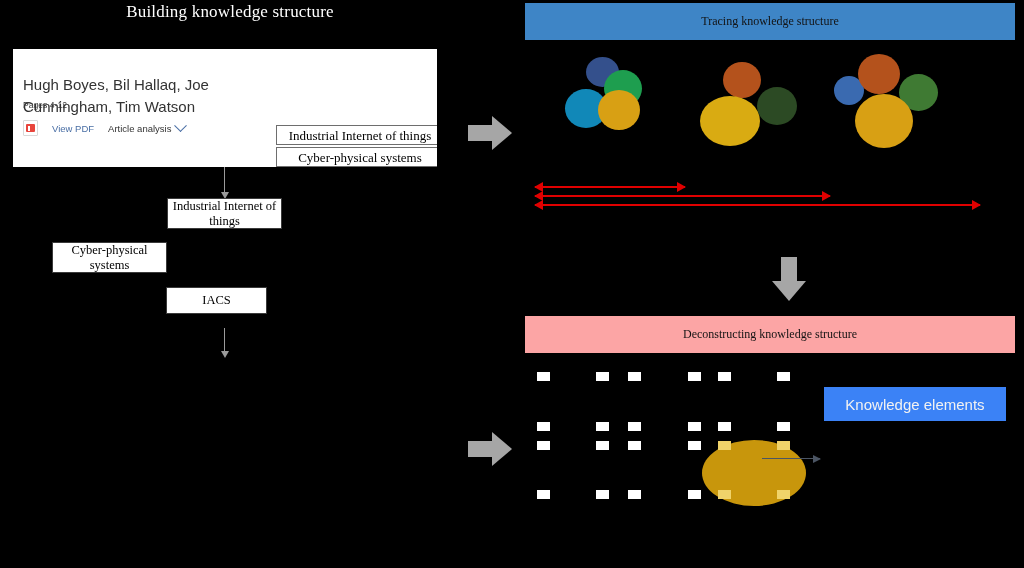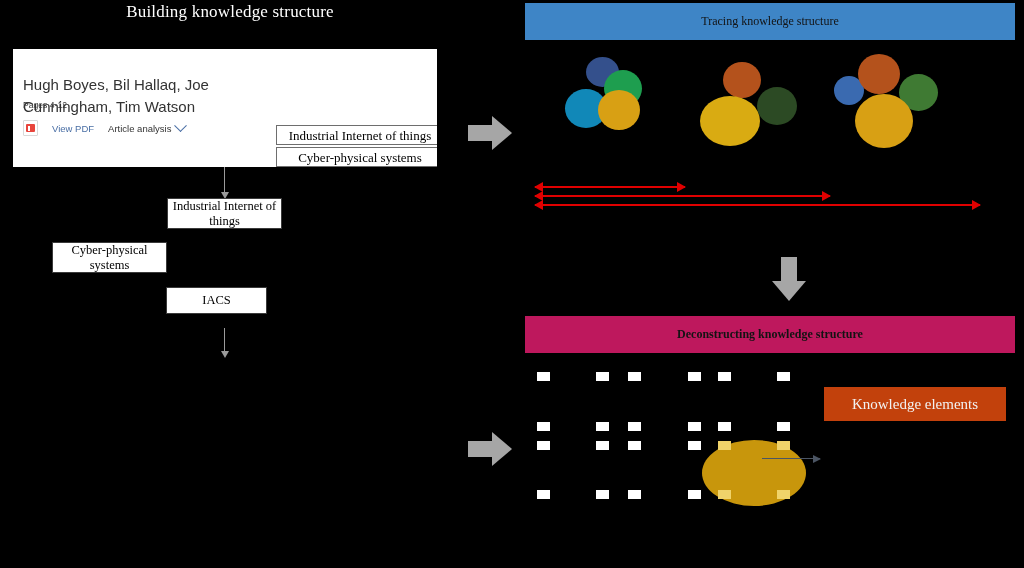--- a/index.html
+++ b/index.html
@@ -101,21 +101,21 @@
   .gad1{left:772px;top:257px;}
 
   
   .panel-header{
     position:absolute;left:525px;width:490px;height:37px;
     display:flex;align-items:center;justify-content:center;
     font-family:"Liberation Serif",serif;font-size:12px;color:#131313;
     box-sizing:border-box;
   }
   .ph-trace{top:3px;background:#3e85c6;}
-  .ph-decon{top:316px;background:#be185d;font-weight:bold;}
+  .ph-decon{top:316px;background:#fca5a5;}
 
   
   .circ{position:absolute;border-radius:50%;}
 
   
   .red-arrow{position:absolute;height:1.6px;background:#e00000;}
   .red-arrow:before{
     content:"";position:absolute;left:-1px;top:-4px;
     border-top:5px solid transparent;border-bottom:5px solid transparent;
     border-right:9px solid #e00000;
@@ -138,22 +138,22 @@
     position:absolute;left:762px;top:458px;width:58px;height:1.3px;background:#4b5563;
   }
   .ell-arrow:after{
     content:"";position:absolute;right:-1px;top:-3.5px;
     border-top:4px solid transparent;border-bottom:4px solid transparent;
     border-left:8px solid #4b5563;
   }
 
   .ke-label{
     position:absolute;left:824px;top:387px;width:182px;height:34px;
-    background:#c2410c;color:#f2f2f2;display:flex;align-items:center;justify-content:center;
-    font-family:Liberation Serif, serif;font-size:15px;
+    background:#3b82f6;color:#f2f2f2;display:flex;align-items:center;justify-content:center;
+    font-family:Liberation Sans, sans-serif;font-size:15px;
   }
 </style>
 </head>
 <body>
 
 <div class="stage">
 
   <div class="left-title">Building knowledge structure</div>
 
   <div class="article-card">

